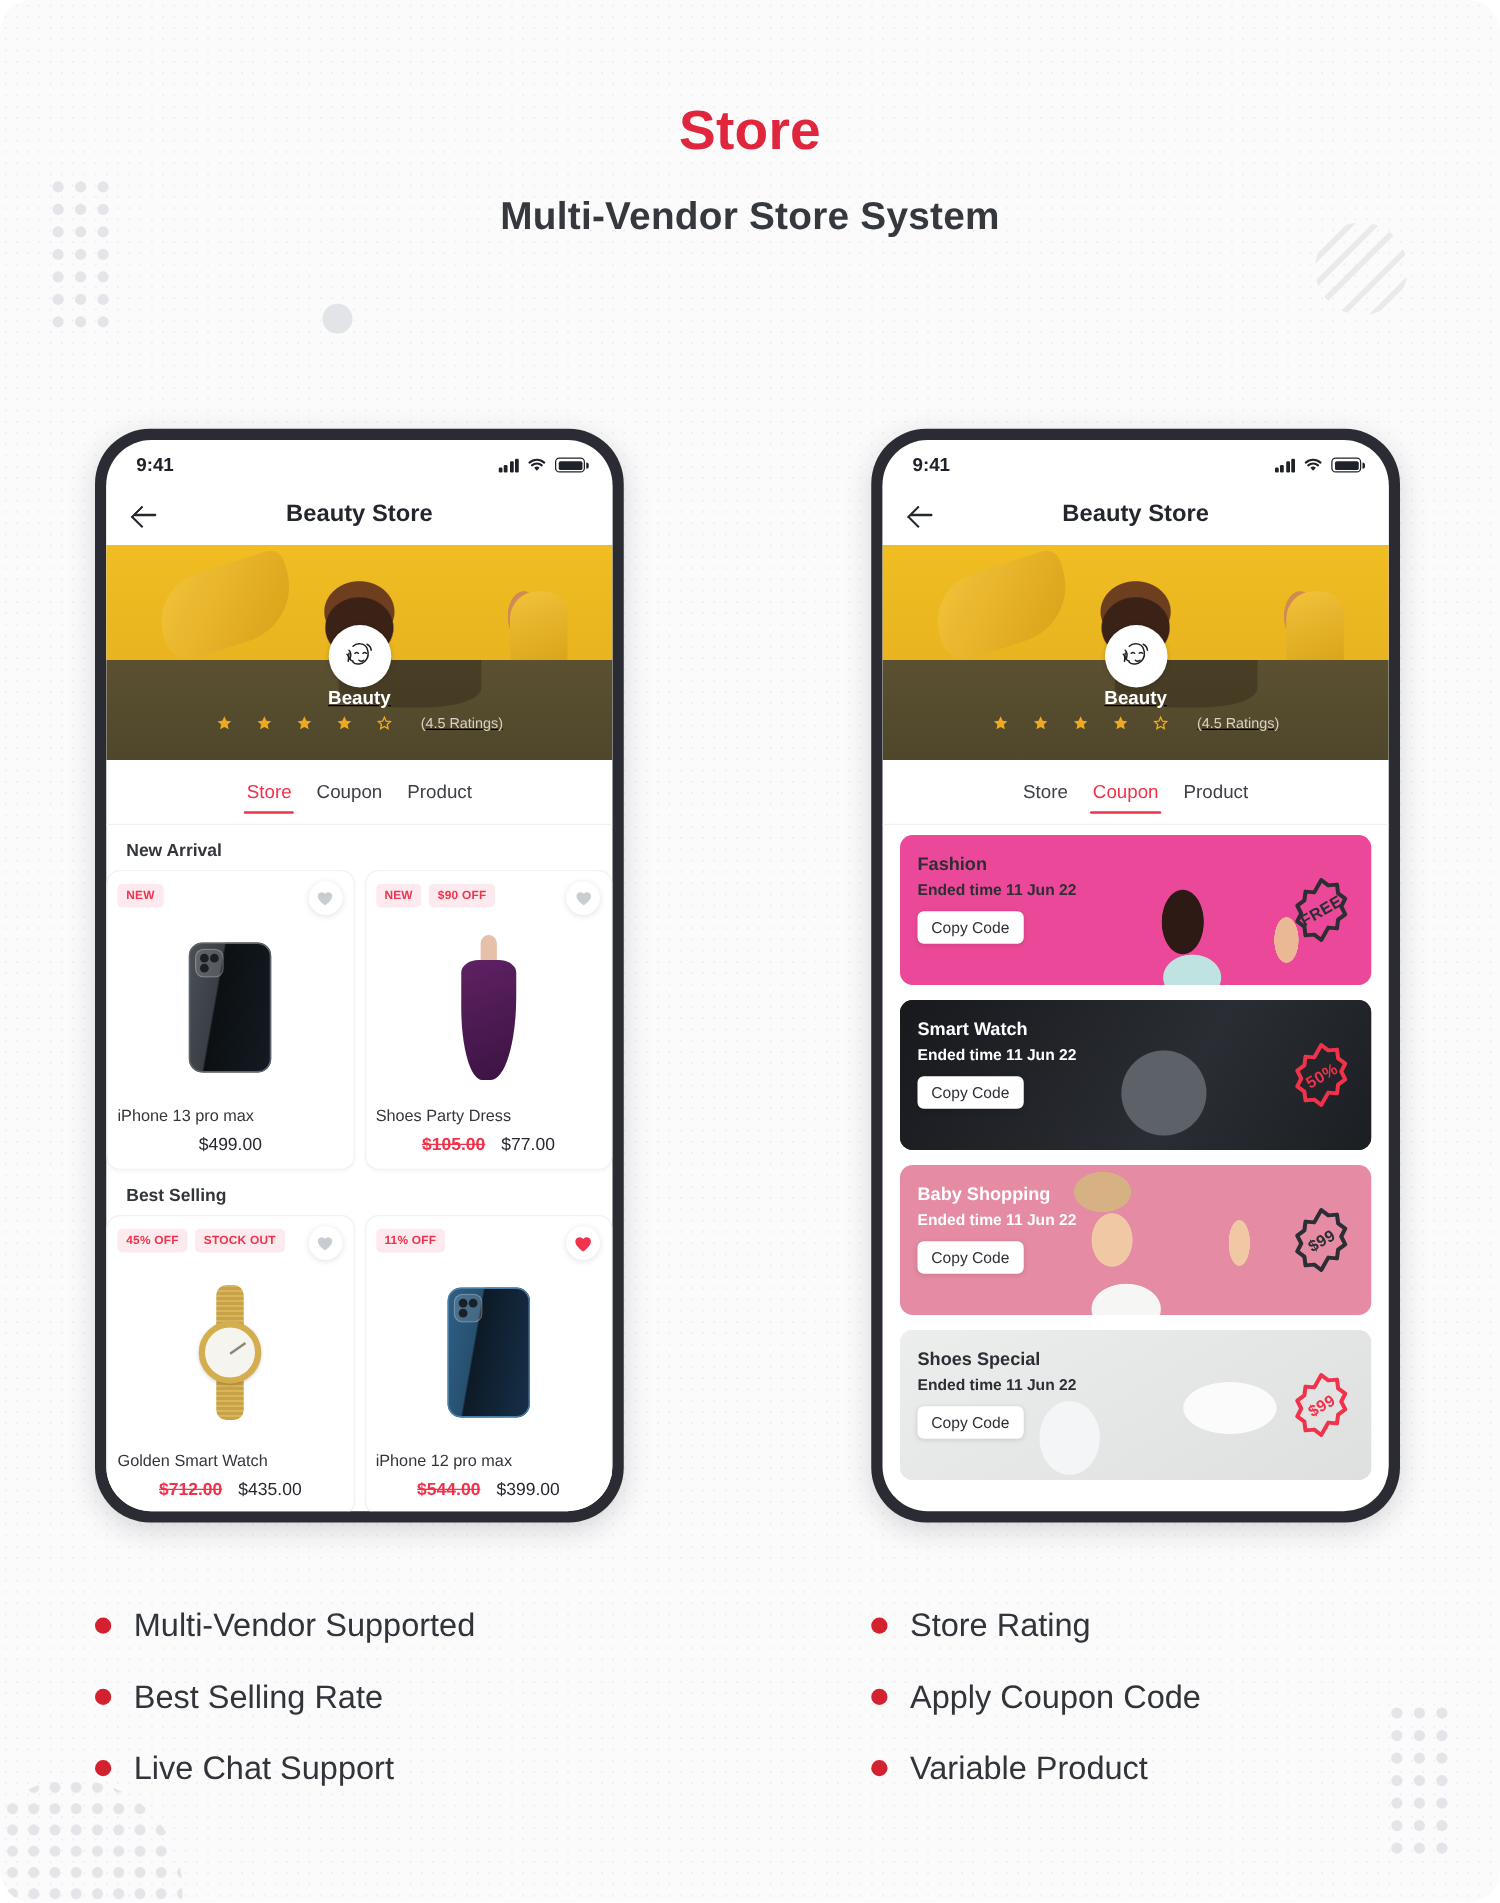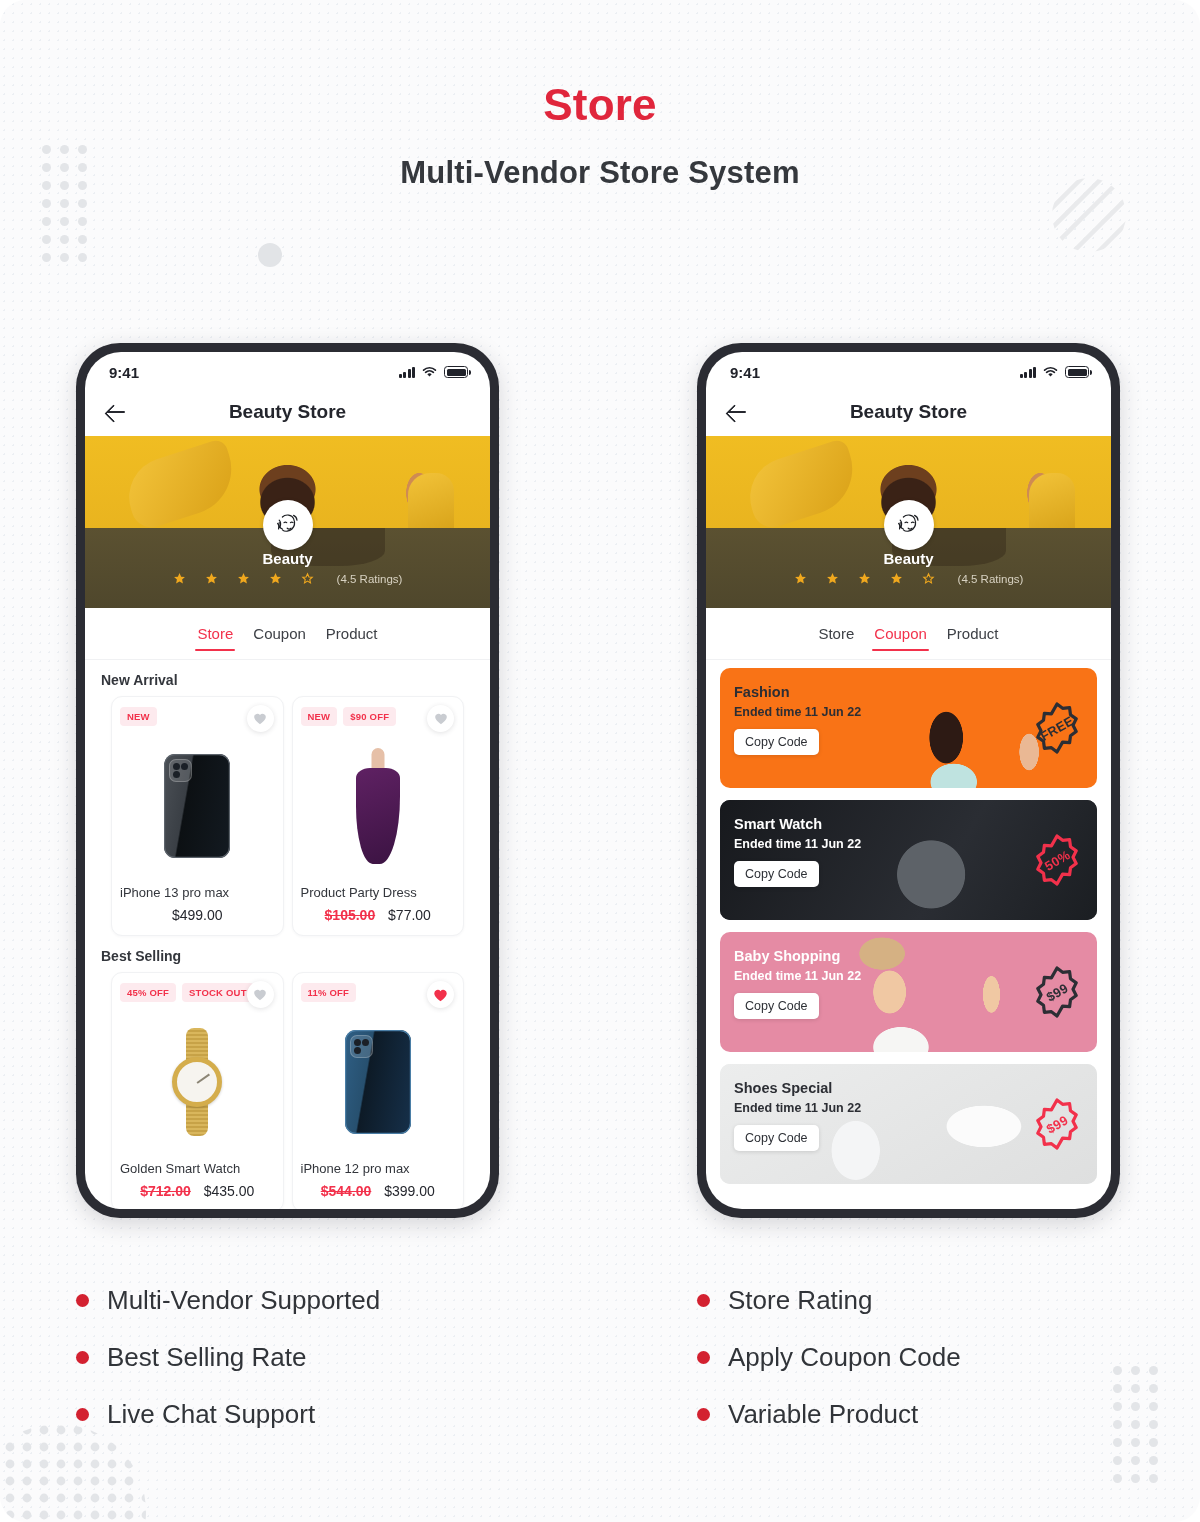--- a/index.html
+++ b/index.html
@@ -91,21 +91,21 @@
     content:""; position:absolute; left:4px; top:7.5px;
     width:11px; height:11px; border-left:2px solid #26282f;
     border-bottom:2px solid #26282f; transform: rotate(45deg); border-radius:1px;
   }
   .appbar-title {
     position:absolute; left:0; width:100%; text-align:center;
     font-size:19px; font-weight:bold; color:#24262d; pointer-events:none;
   }
 
   
-  .banner { position: relative; height: 172px; }
+  .banner { position: relative; height: 172px; text-decoration: underline; }
   .banner-photo {
     height: 92px; width:100%;
     background:
       radial-gradient(ellipse 58px 52px at 50% 72%, #3a2216 0 46%, transparent 48%),
       radial-gradient(ellipse 46px 40px at 50% 58%, #6d3f1e 0 60%, transparent 62%),
       radial-gradient(ellipse 22px 34px at 82.5% 62%, #cf8b52 0 58%, transparent 60%),
       radial-gradient(ellipse 34px 22px at 22% 42%, #e8b82a 0 60%, transparent 62%),
       linear-gradient(180deg, #f0bd22 0%, #e9b41f 100%);
     position: relative; overflow: hidden;
   }
@@ -152,21 +152,21 @@
   }
   .tab { font-size:15px; color:#3d4046; position:relative; padding:4px 2px; cursor:pointer; }
   .tab.active { color:#f2314b; font-weight:normal; }
   .tab.active::after {
     content:""; position:absolute; left:0; right:0; bottom:-5px;
     height:2.5px; background:#f2314b; border-radius:2px;
   }
 
   
   .section-title { font-size:14px; font-weight:bold; color:#33363c; padding:12px 16px 8px; }
-  .prod-grid { display:grid; grid-template-columns:1fr 1fr; gap:8px; padding:0 26px; }
+  .prod-grid { display:grid; grid-template-columns:1fr 1fr; gap:8px; padding:0 0; }
   .prod-card {
     background:#fff; border:1px solid #f1f2f4; border-radius:11px;
     padding:10px 8px 12px; position:relative; min-height:240px;
     display:flex; flex-direction:column; box-shadow: 0 1px 3px rgba(40,40,50,.035);
   }
   .badge-row { display:flex; gap:6px; align-items:flex-start; }
   .badge {
     background:#fdeaee; color:#f2314b; font-size:9.5px; font-weight:bold;
     border-radius:4px; padding:4px 7px; letter-spacing:.2px; white-space:nowrap;
   }
@@ -247,21 +247,21 @@
   }
   .seal {
     position:absolute; right:14px; top:50%; transform:translateY(-50%);
     width:52px; height:52px; z-index:4;
     display:flex; align-items:center; justify-content:center;
   }
   .seal span {
     position:absolute; font-size:13px; font-weight:bold;
     transform: rotate(-30deg); letter-spacing:.3px;
   }
-  .c-fashion { background:#f97316; color:#2c2e34; }
+  .c-fashion { background:#ec4899; color:#2c2e34; }
   .c-watch   { background:#232428; color:#ffffff; }
   .c-baby    { background:#e58ba4; color:#ffffff; }
   .c-shoes   { background:#e9eaea; color:#2c2e34; }
 
   .c-photo { position:absolute; inset:0; z-index:1; }
   .c-fashion .c-photo {
     background:
       radial-gradient(ellipse 30px 46px at 60% 58%, #2d1a14 0 55%, transparent 57%),
       radial-gradient(ellipse 38px 30px at 62% 95%, #bfe3e0 0 60%, transparent 62%),
       radial-gradient(ellipse 16px 30px at 82% 70%, #eab894 0 60%, transparent 62%);
@@ -478,21 +478,21 @@
             <span class="badge">$90 OFF</span>
           </div>
           <span class="fav-btn">
             <svg width="14" height="13" viewBox="0 0 24 22">
                 <path fill="#c9ccd1" d="M12 21S2 14.5 2 8.2A5.6 5.6 0 0 1 12 5a5.6 5.6 0 0 1 10 3.2C22 14.5 12 21 12 21z"></path>
               </svg>
           </span>
           <div class="prod-img">
               <div class="mock-dress"></div>
             </div>
-          <div class="prod-name">Product Party Dress</div>
+          <div class="prod-name">Shoes Party Dress</div>
           <div class="prod-price">
             <span class="price-old">$105.00</span>
             <span class="price-new">$77.00</span>
           </div>
         </div>
       </div>
 
       <div class="section-title">Best Selling</div>
       <div class="prod-grid">
 

